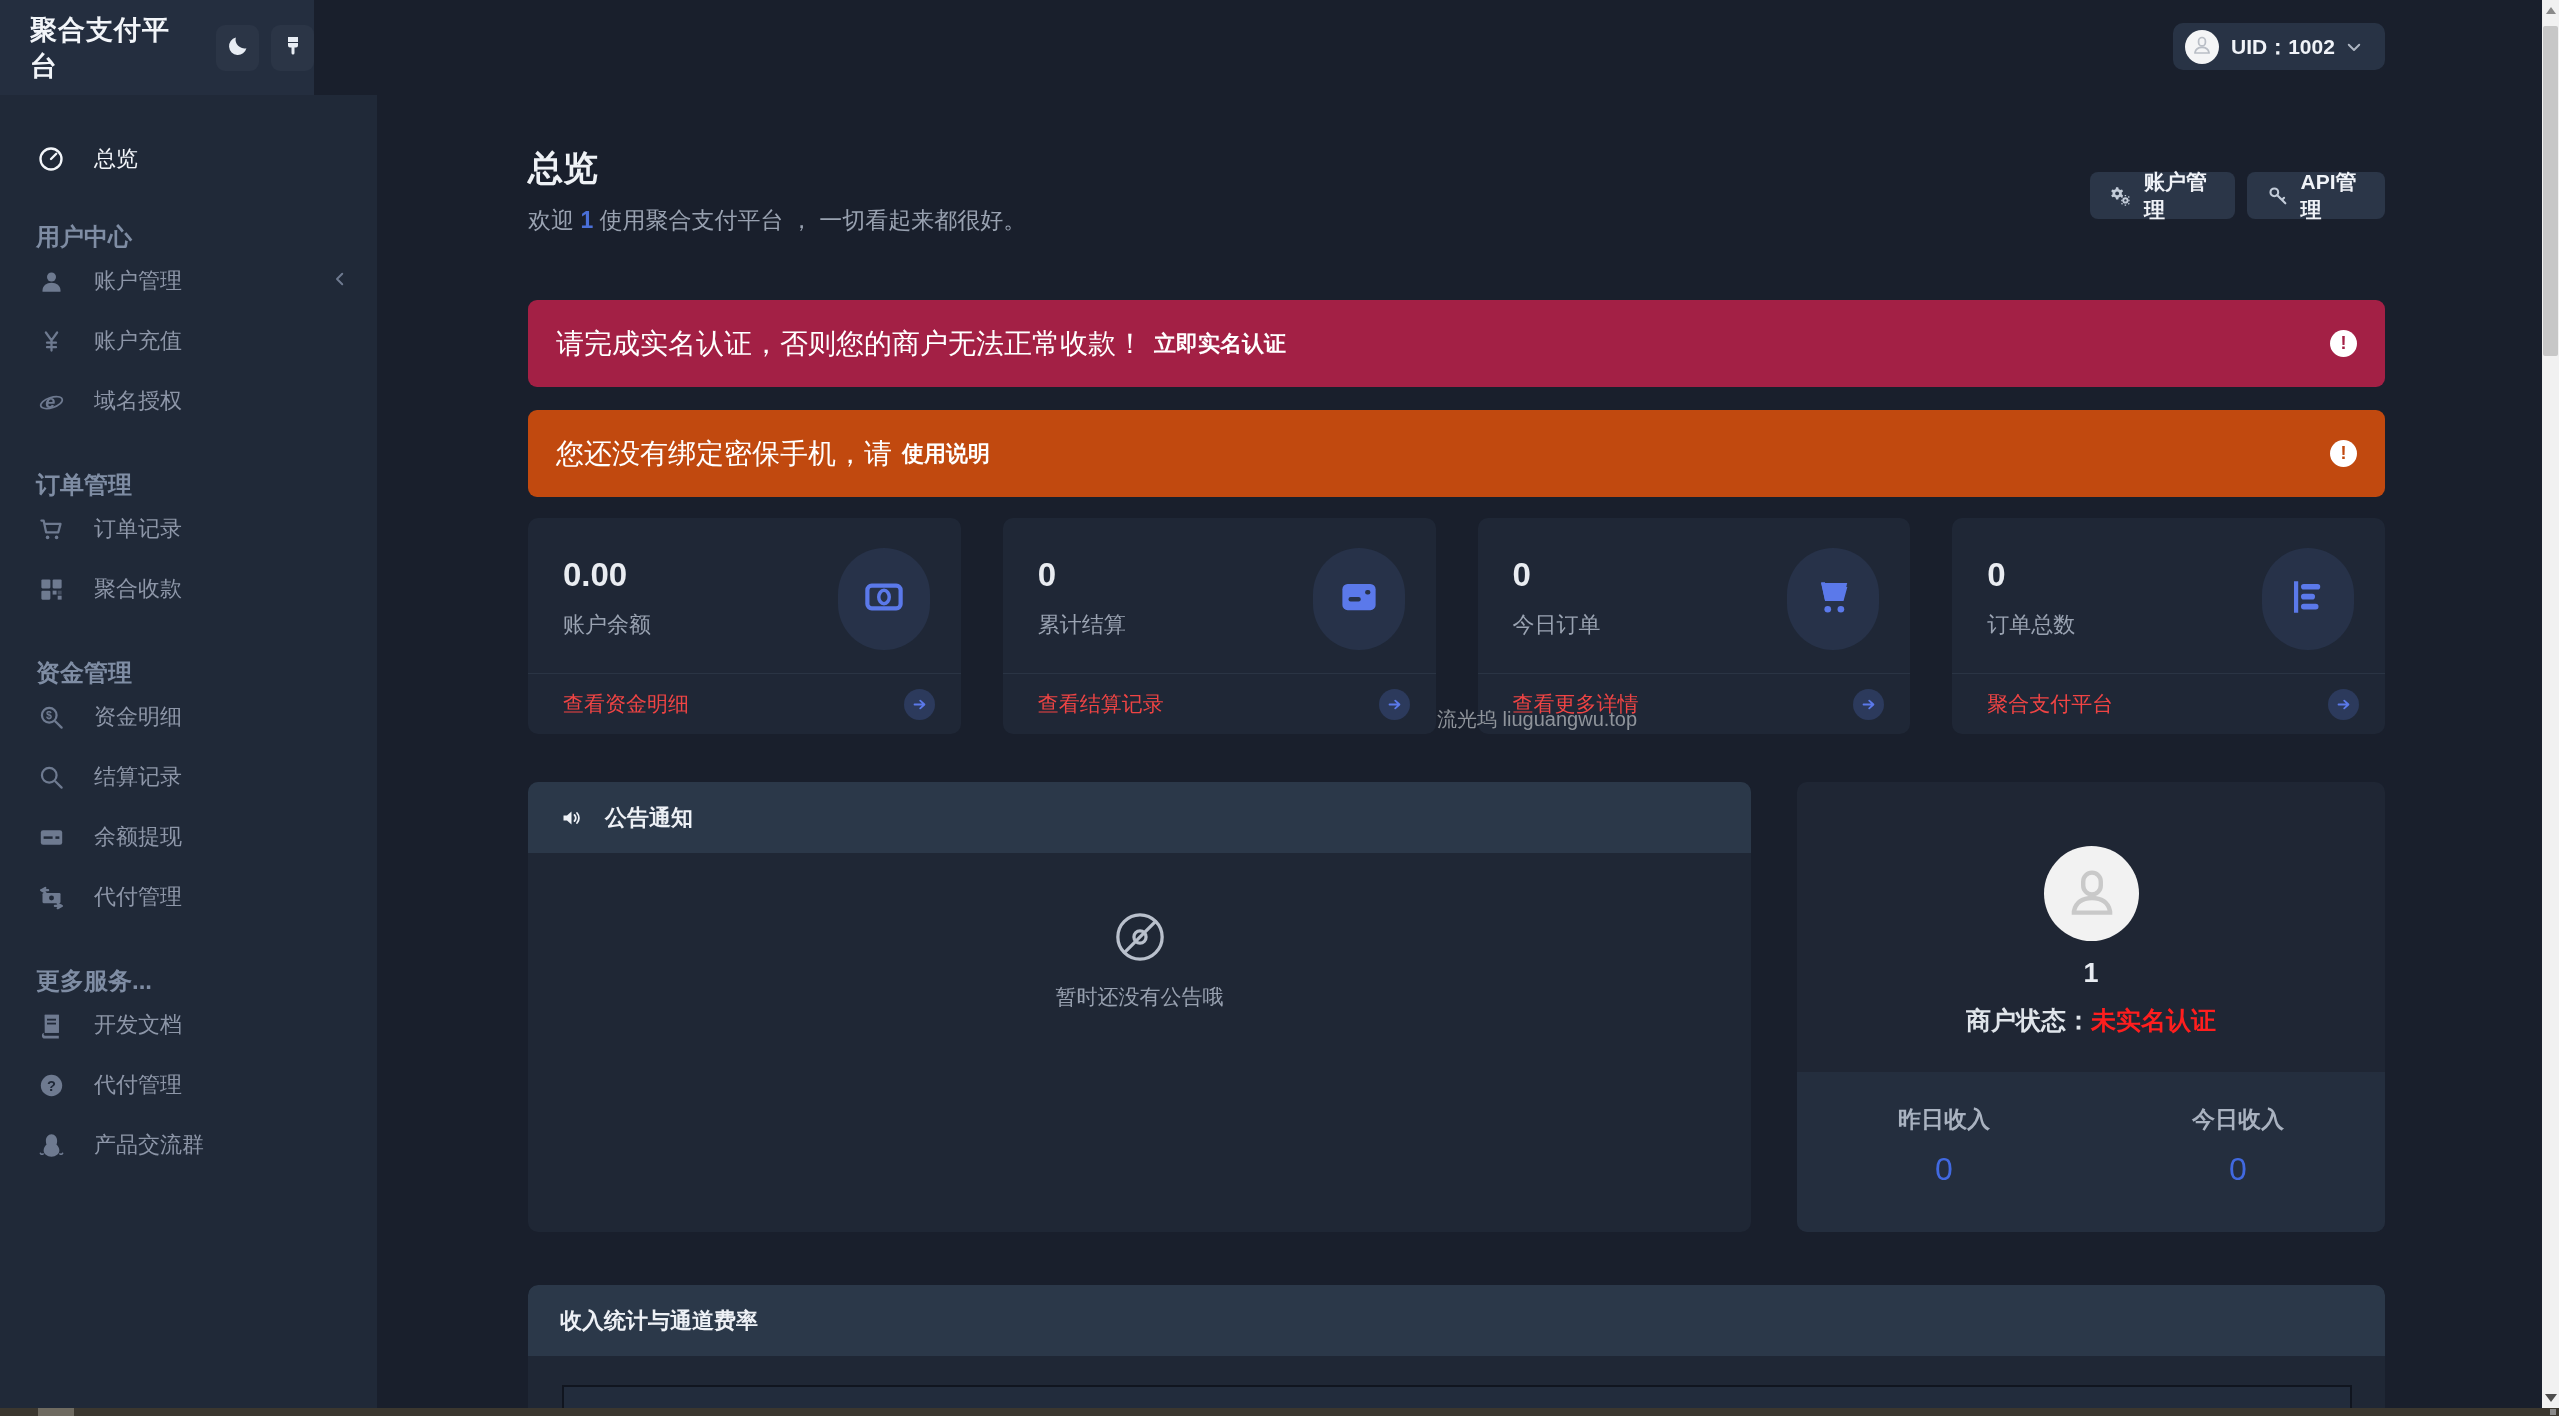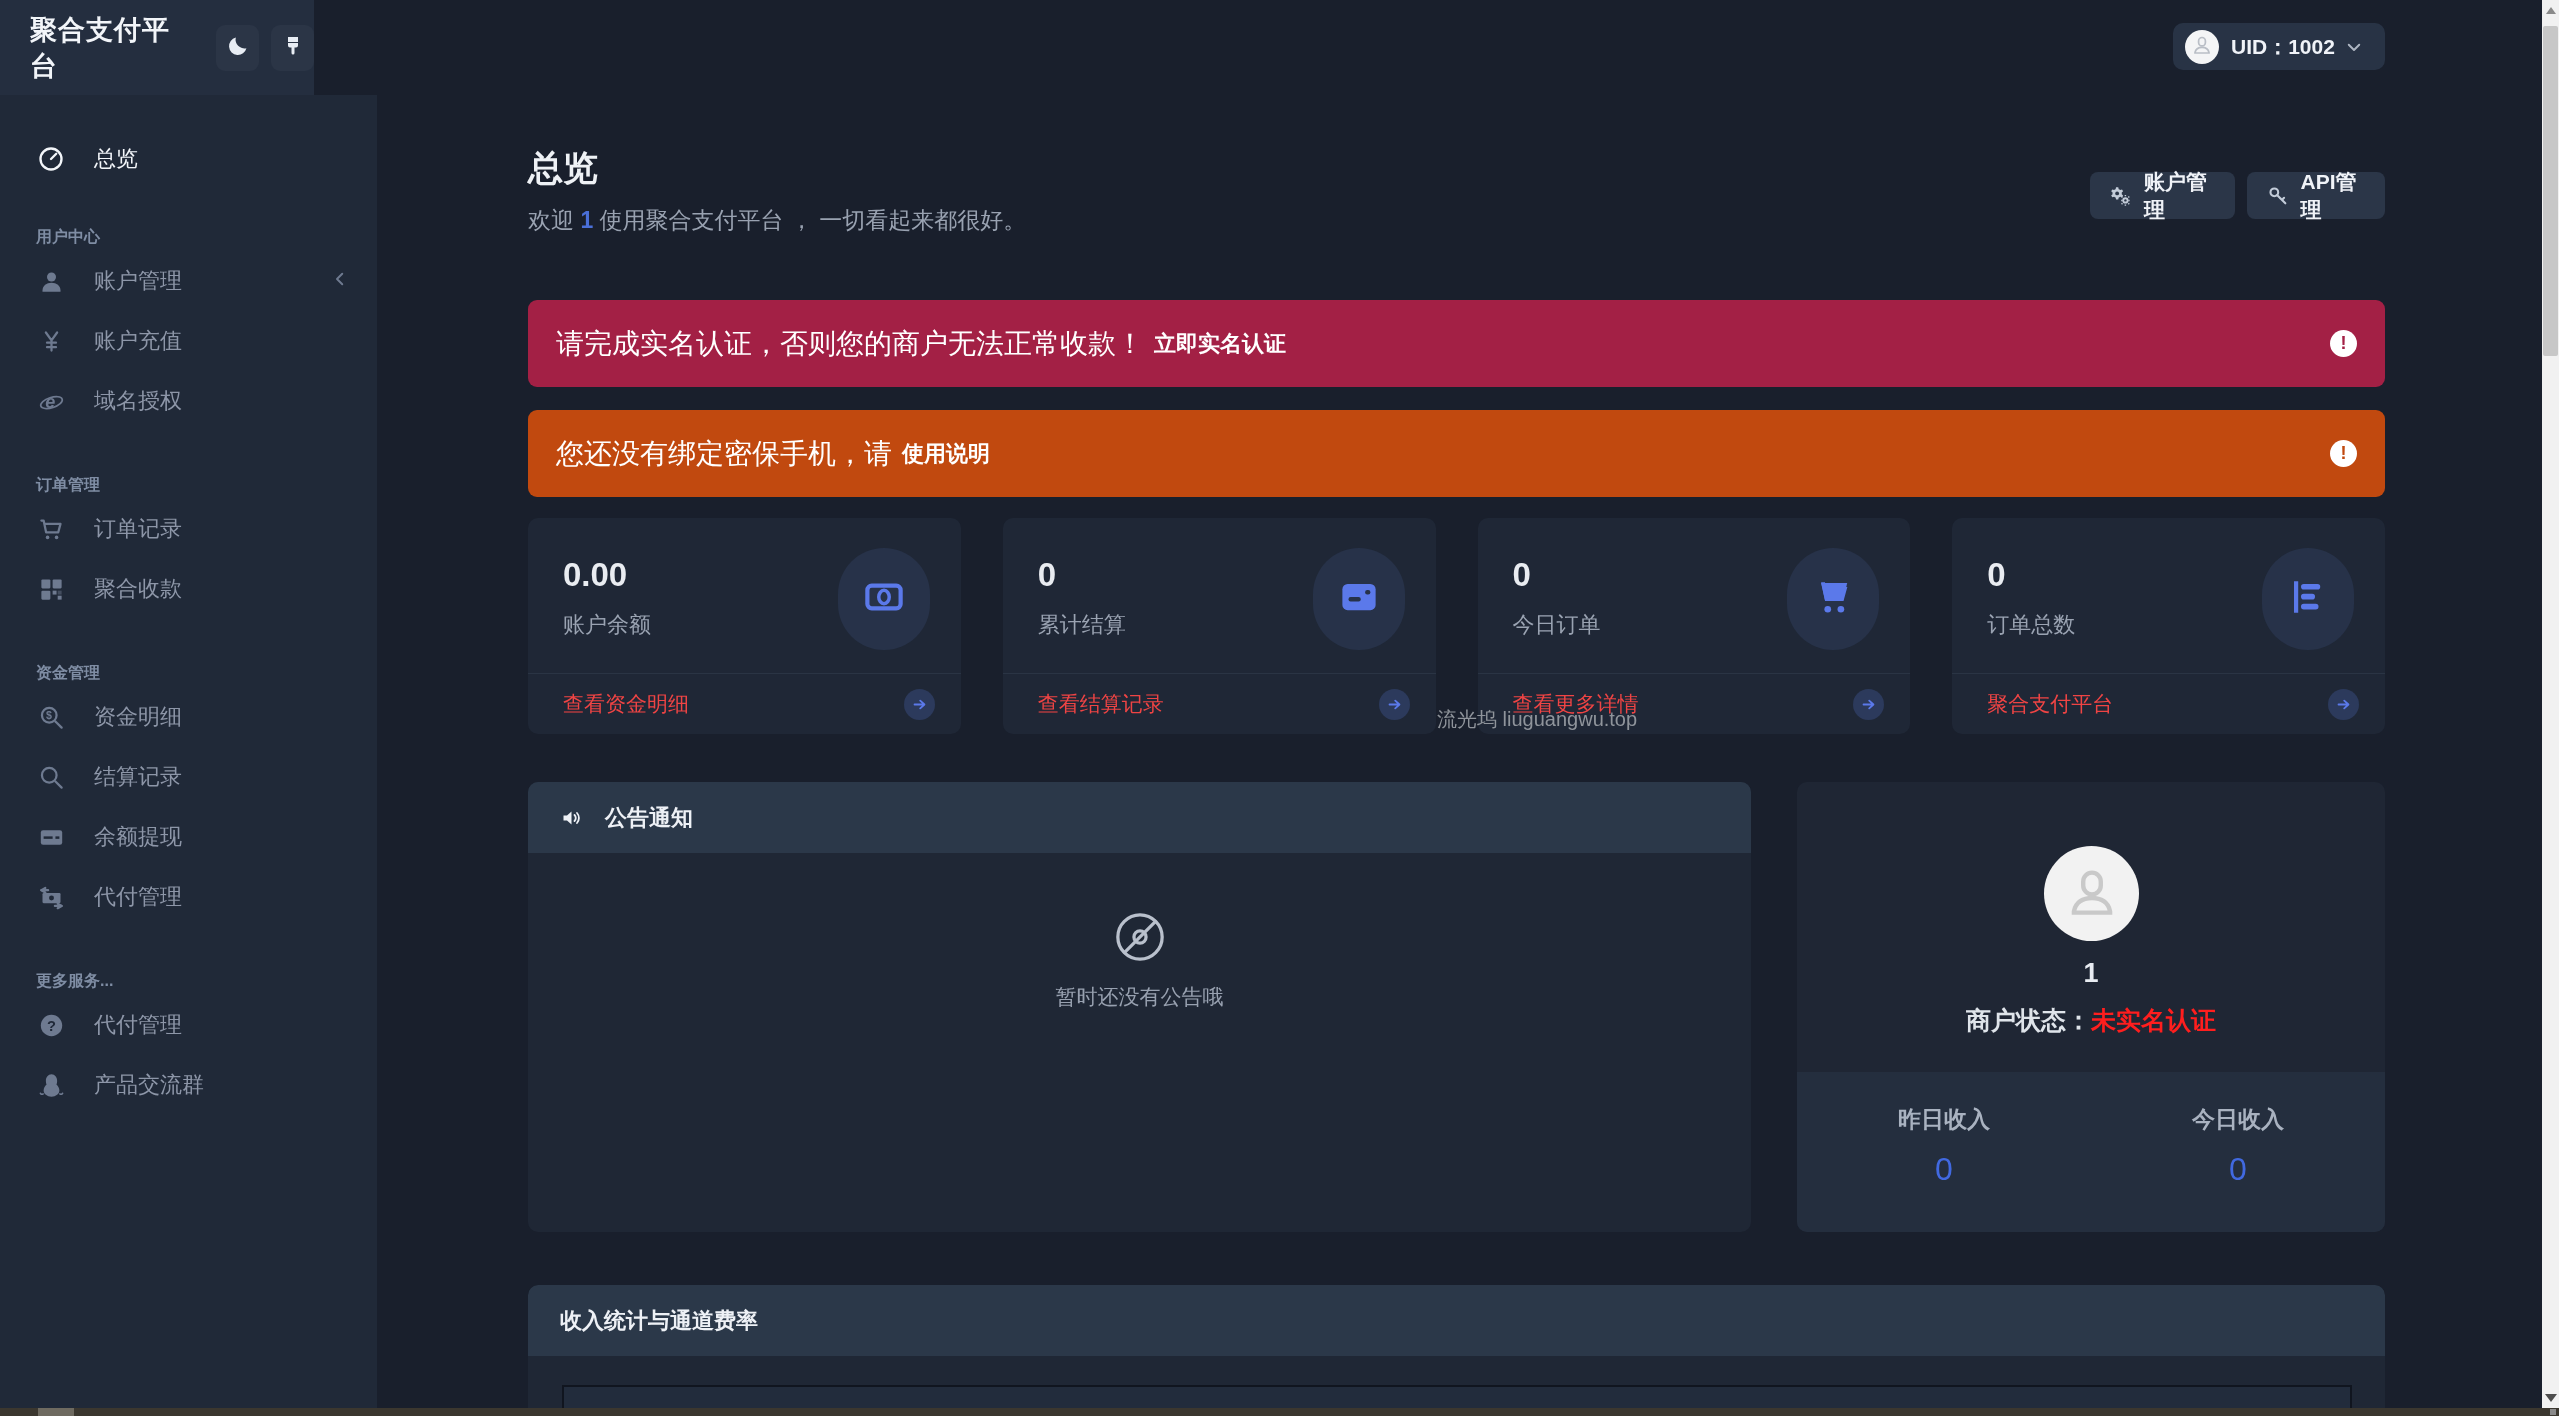--- a/index.html
+++ b/index.html
@@ -19,21 +19,21 @@
   .sidebar { position:absolute; left:0; top:95px; width:377px; height:1321px;
              background:#202938; padding:40px 0 0 0; z-index:4; }
   .sb-row { height:48px; display:flex; align-items:center; padding:0 30px 0 36px;
             color:#8d96a8; font-size:22px; cursor:pointer; }
   .sb-row.active { color:#f3f6fa; }
   .sb-row .icn { width:30px; height:30px; margin-right:28px; color:#6e7a90; flex:0 0 auto;
                  display:flex; align-items:center; justify-content:center; }
   .sb-row.active .icn { color:#f3f6fa; }
   .sb-row .icn svg { width:28px; height:28px; }
   .sb-section { height:28px; margin-top:40px; padding-left:36px; display:flex; align-items:center;
-                color:#7f8da4; font-size:16px; font-weight:700; }
+                color:#7f8da4; font-size:24px; font-weight:700; }
   .sb-item { height:60px; display:flex; align-items:center; padding:0 28px 0 36px;
              color:#8d96a8; font-size:22px; cursor:pointer; }
   .sb-item .icn { width:30px; height:30px; margin-right:28px; color:#6e7a90; flex:0 0 auto;
                   display:flex; align-items:center; justify-content:center; }
   .sb-item .icn svg { width:27px; height:27px; }
   .sb-item .grow { flex:1; }
   .sb-item .chev { color:#6e7a90; }
   .sb-item .chev svg { width:18px; height:18px; }
 
   
@@ -250,20 +250,31 @@
             <circle cx="12" cy="12.5" r="2.2" fill="#202938" stroke="none"></circle>
             <path d="M3 5.5h6M21 19.5h-6" stroke-linecap="round"></path>
             <path d="M6.5 3.5L3 5.5l3.5 2M17.5 17.5L21 19.5l-3.5 2" stroke-linecap="round" stroke-linejoin="round"></path>
           </svg>
         </span>
         <span class="grow">代付管理</span>
       </div>
       <div class="sb-section">更多服务...</div>
       <div class="sb-item">
         <span class="icn">
+          <svg viewBox="0 0 24 24" fill="currentColor">
+            <path d="M6 2.5h12.5v16H6a2.5 2.5 0 0 0 0 5h12.5v-2.5H6.2a1.2 1.2 0 0 1 0-2.5z"></path>
+            <path d="M6 2.5h12.5v16H6z"></path>
+            <rect x="8" y="6" width="8" height="1.6" fill="#202938"></rect>
+            <rect x="8" y="9.5" width="8" height="1.6" fill="#202938"></rect>
+          </svg>
+        </span>
+        <span class="grow">开发文档</span>
+      </div>
+      <div class="sb-item">
+        <span class="icn">
           <svg viewBox="0 0 24 24">
             <circle cx="12" cy="12" r="9.5" fill="currentColor"></circle>
             <text x="12" y="16.5" font-size="13" font-weight="bold" text-anchor="middle" fill="#202938">?</text>
           </svg>
         </span>
         <span class="grow">代付管理</span>
       </div>
       <div class="sb-item">
         <span class="icn">
           <svg viewBox="0 0 24 24" fill="currentColor">

